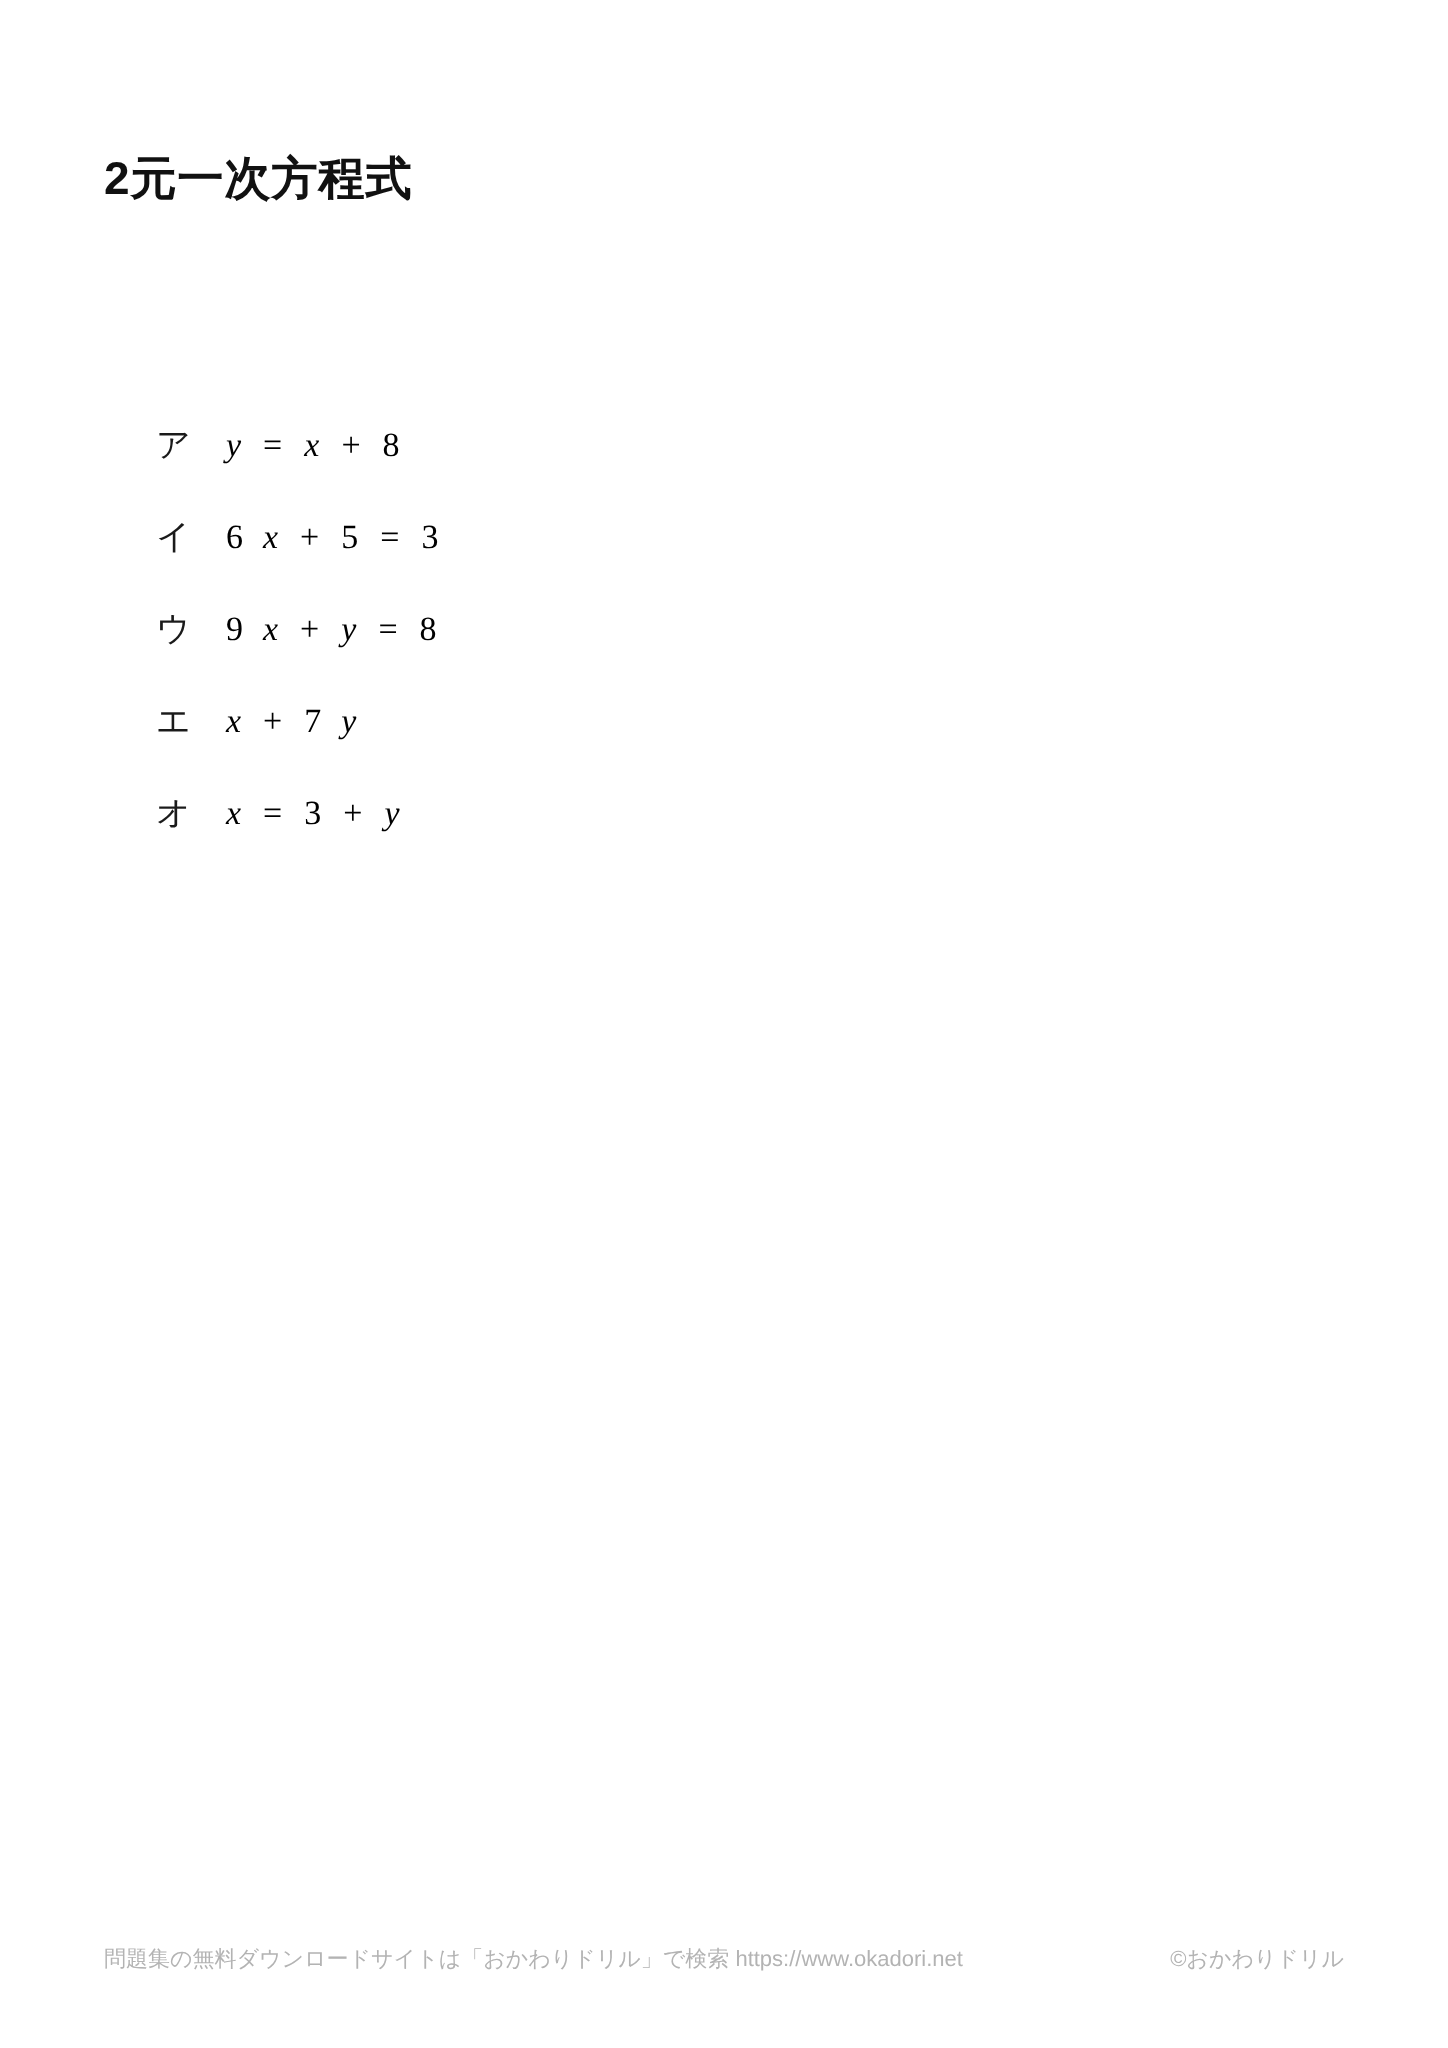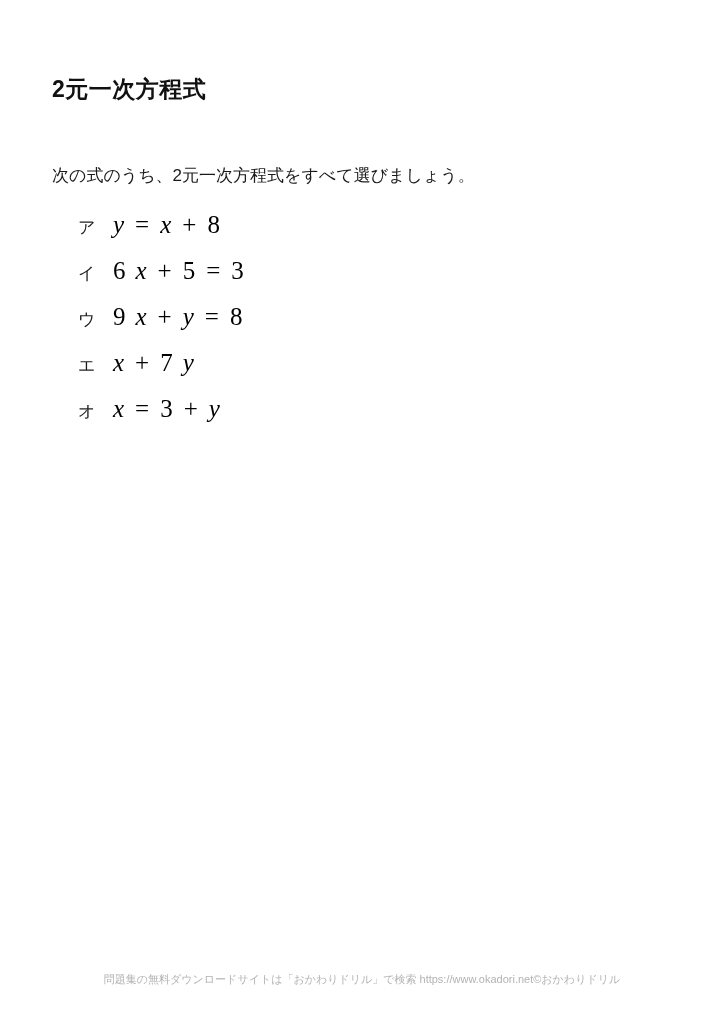--- a/index.html
+++ b/index.html
@@ -46,21 +46,21 @@
   }
   .item-label {
     font-size: 17px;
     color: #1a1a1a;
     width: 22px;
     margin-right: 13px;
     flex: 0 0 auto;
   }
   .math {
     font-family: "Liberation Serif", "DejaVu Serif", serif;
-    font-size: 25px;
+    font-size: 17px;
     color: #000000;
     white-space: nowrap;
   }
   .math .tok { margin: 0 5px; }
   .math .tok:first-child { margin-left: 0; }
   .math .tok.var { font-style: italic; }
   .math .tok.op { margin: 0 6px; }
   .problem2 {
     position: absolute;
     left: 52px;
@@ -70,34 +70,33 @@
     white-space: nowrap;
   }
   .problem2 .math { font-size: 18px; margin: 0 6px; }
   .problem2 .math .tok { margin: 0 7px; }
   .page-footer {
     position: absolute;
     left: 52px;
     right: 52px;
     top: 972px;
     display: flex;
-    justify-content: center;
+    justify-content: space-between;
     align-items: baseline;
     font-size: 11px;
     color: #b3b3b3;
   }
 </style>
 </head>
 <body>
 
 <div class="page">
 
   <h1 class="page-title">2元一次方程式</h1>
 
-  <p class="instruction">次の式のうち、2元一次方程式をすべて選びましょう。</p>
 
   <ul class="equation-list">
     <li>
       <span class="item-label">ア</span>
       <span class="math"><span class="tok var">y</span><span class="tok op">=</span><span class="tok var">x</span><span class="tok op">+</span><span class="tok num">8</span></span>
     </li>
     <li>
       <span class="item-label">イ</span>
       <span class="math"><span class="tok num">6</span><span class="tok var">x</span><span class="tok op">+</span><span class="tok num">5</span><span class="tok op">=</span><span class="tok num">3</span></span>
     </li>

